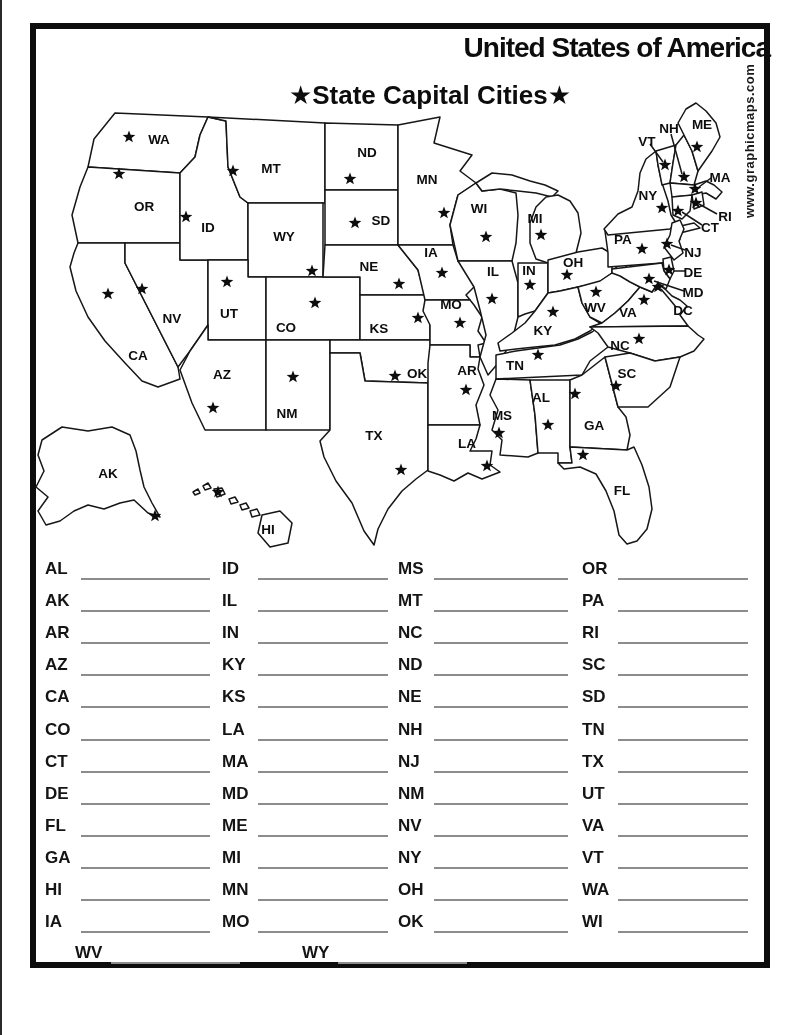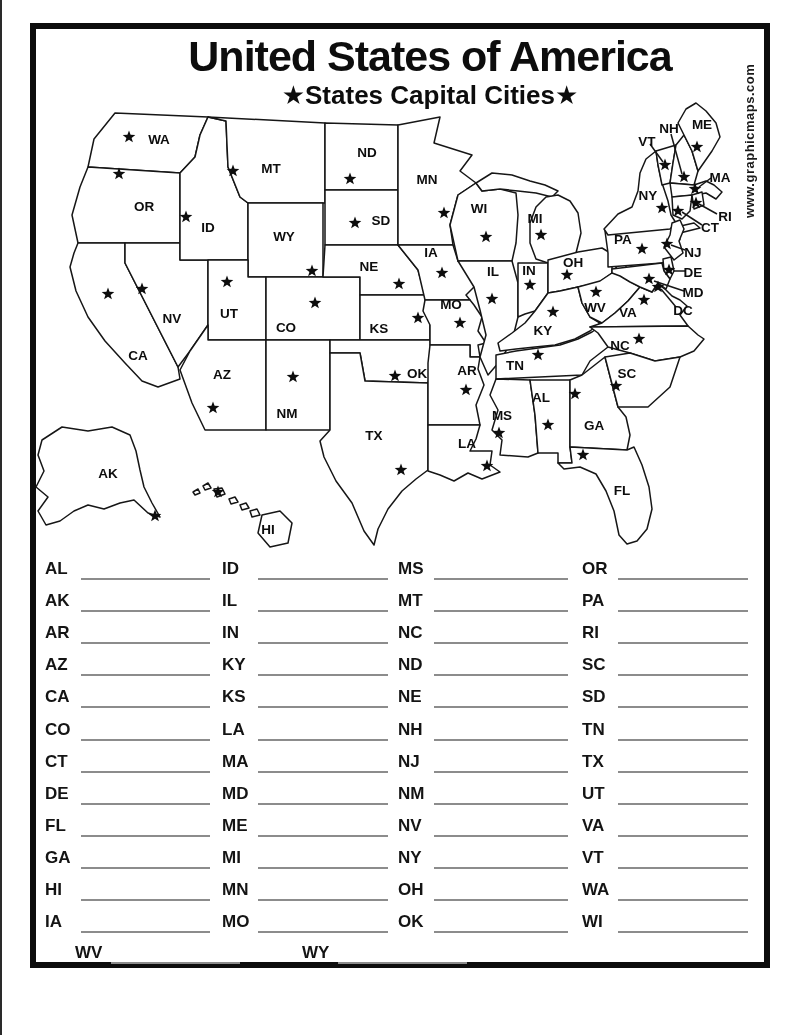--- a/index.html
+++ b/index.html
@@ -1,41 +1,41 @@
 <!DOCTYPE html>
 <html><head>
 <meta charset="utf-8">
 <style>
   html,body{margin:0;padding:0;background:#ffffff;}
   body{width:800px;height:1035px;position:relative;font-family:"Liberation Sans","DejaVu Sans",sans-serif;color:#111;}
   .scan-edge{position:absolute;left:0;top:0;width:2px;height:1035px;background:#2a2a2a;}
   .frame{position:absolute;left:30px;top:23px;width:728px;height:933px;border:6px solid #0d0d0d;background:#fff;}
-  .title{position:absolute;left:30px;top:32px;width:740px;text-align:center;padding-left:60px;box-sizing:border-box;
-         font-size:43px;font-weight:bold;letter-spacing:-1px;color:#0d0d0d;}
+  .title{position:absolute;left:30px;top:32px;width:740px;text-align:right;padding-left:60px;box-sizing:border-box;
+         font-size:28px;font-weight:bold;letter-spacing:-1px;color:#0d0d0d;}
   .subtitle{position:absolute;left:30px;top:80px;width:740px;text-align:center;padding-left:60px;box-sizing:border-box;
          font-size:26px;font-weight:bold;color:#0d0d0d;}
   .website{position:absolute;left:742px;top:218px;width:192px;height:20px;transform-origin:0 0;transform:rotate(-90deg);
          font-size:13px;font-weight:bold;letter-spacing:.5px;color:#1a1a1a;white-space:nowrap;}
   svg.usmap{position:absolute;left:30px;top:95px;width:715px;height:465px;}
   svg.usmap polygon{fill:#ffffff;stroke:#161616;stroke-width:1.5;stroke-linejoin:round;}
   svg.usmap text{font-family:"Liberation Sans","DejaVu Sans",sans-serif;font-size:13.5px;font-weight:bold;fill:#0d0d0d;text-anchor:middle;}
   svg.usmap line{stroke:#161616;stroke-width:1.5;}
   svg.usmap .star{fill:#0d0d0d;stroke:none;}
   .worksheet{position:absolute;left:30px;top:550px;width:740px;height:420px;}
   .wrow{position:absolute;height:30px;display:flex;align-items:flex-end;}
   .wlab{font-size:17px;font-weight:bold;color:#141414;width:36px;flex:0 0 36px;line-height:22px;}
   .wline{flex:1;border-bottom:2px solid #8c8c8c;height:18px;}
 </style>
 </head>
 <body>
 
 <div class="scan-edge"></div>
 <div class="frame"></div>
 <div class="title">United States of America</div>
-<div class="subtitle">★States Capital Cities★</div>
+<div class="subtitle">★State Capital Cities★</div>
 <div class="website">www.graphicmaps.com</div>
 
 <svg class="usmap" viewBox="0 0 715 465" xmlns="http://www.w3.org/2000/svg">
     <polygon points="85,18 178,22 170,40 165,62 150,78 58,72 64,44"></polygon>
     <polygon points="58,72 150,78 150,148 48,148 42,120 50,92"></polygon>
     <polygon points="48,148 95,148 95,168 148,272 150,284 128,292 112,286 95,268 75,246 58,222 46,196 40,172 44,158"></polygon>
     <polygon points="95,148 150,148 150,165 178,165 178,230 160,256 148,272 95,168"></polygon>
     <polygon points="178,22 196,26 197,50 198,72 210,102 218,108 218,165 150,165 150,78 165,62 170,40"></polygon>
     <polygon points="178,22 295,28 295,108 218,108 210,102 198,72 197,50 196,26"></polygon>
     <polygon points="218,108 293,108 293,182 218,182"></polygon>

